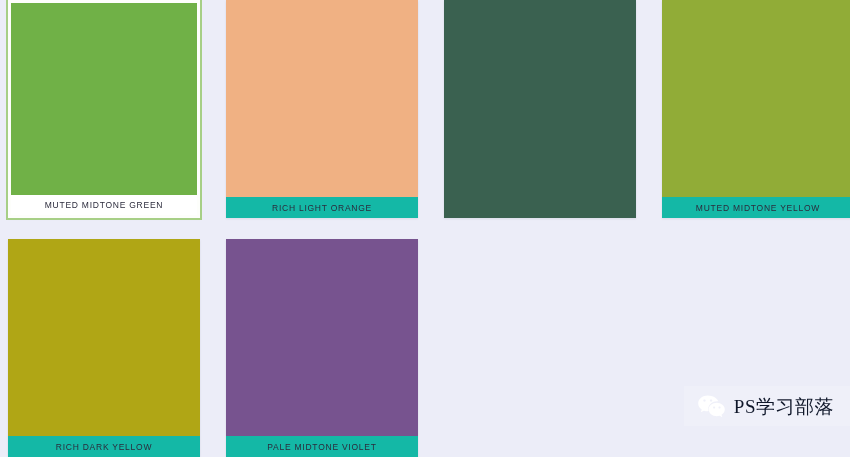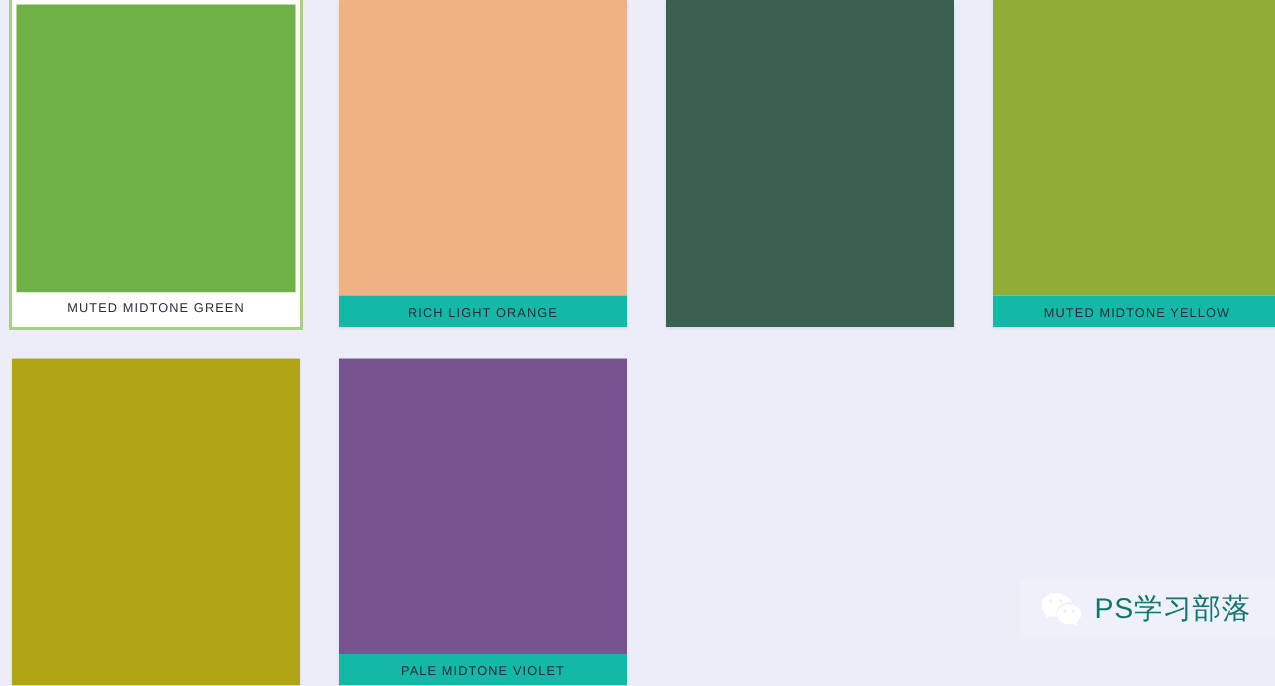--- a/index.html
+++ b/index.html
@@ -91,22 +91,22 @@
 
   #watermark .wm-icon {
     width: 27px;
     height: 23px;
     flex: 0 0 auto;
     display: block;
   }
 
   #watermark .wm-text {
     font-size: 19px;
-    color: #0f766e;
-    font-family: Liberation Sans, sans-serif;
+    color: #0f172a;
+    font-family: Liberation Serif, serif;
     letter-spacing: 0.5px;
     line-height: 1;
     white-space: nowrap;
   }
 </style>
 </head>
 <body>
 
 <div id="swatch-grid">
     <div class="swatch-card selected">
@@ -125,20 +125,23 @@
       <div class="swatch-color" style="background: rgb(58, 97, 80);"></div>
     </div>
     <div class="swatch-card">
       <div class="swatch-color" style="background: rgb(145, 172, 55);"></div>
       <div class="swatch-label-strip">
         <span class="swatch-label">MUTED MIDTONE YELLOW</span>
       </div>
     </div>
     <div class="swatch-card">
       <div class="swatch-color" style="background: rgb(176, 166, 21);"></div>
+      <div class="swatch-label-strip">
+        <span class="swatch-label">RICH DARK YELLOW</span>
+      </div>
     </div>
     <div class="swatch-card">
       <div class="swatch-color" style="background: rgb(119, 83, 143);"></div>
       <div class="swatch-label-strip">
         <span class="swatch-label">PALE MIDTONE VIOLET</span>
       </div>
     </div>
   </div>
 
 <div id="watermark">

